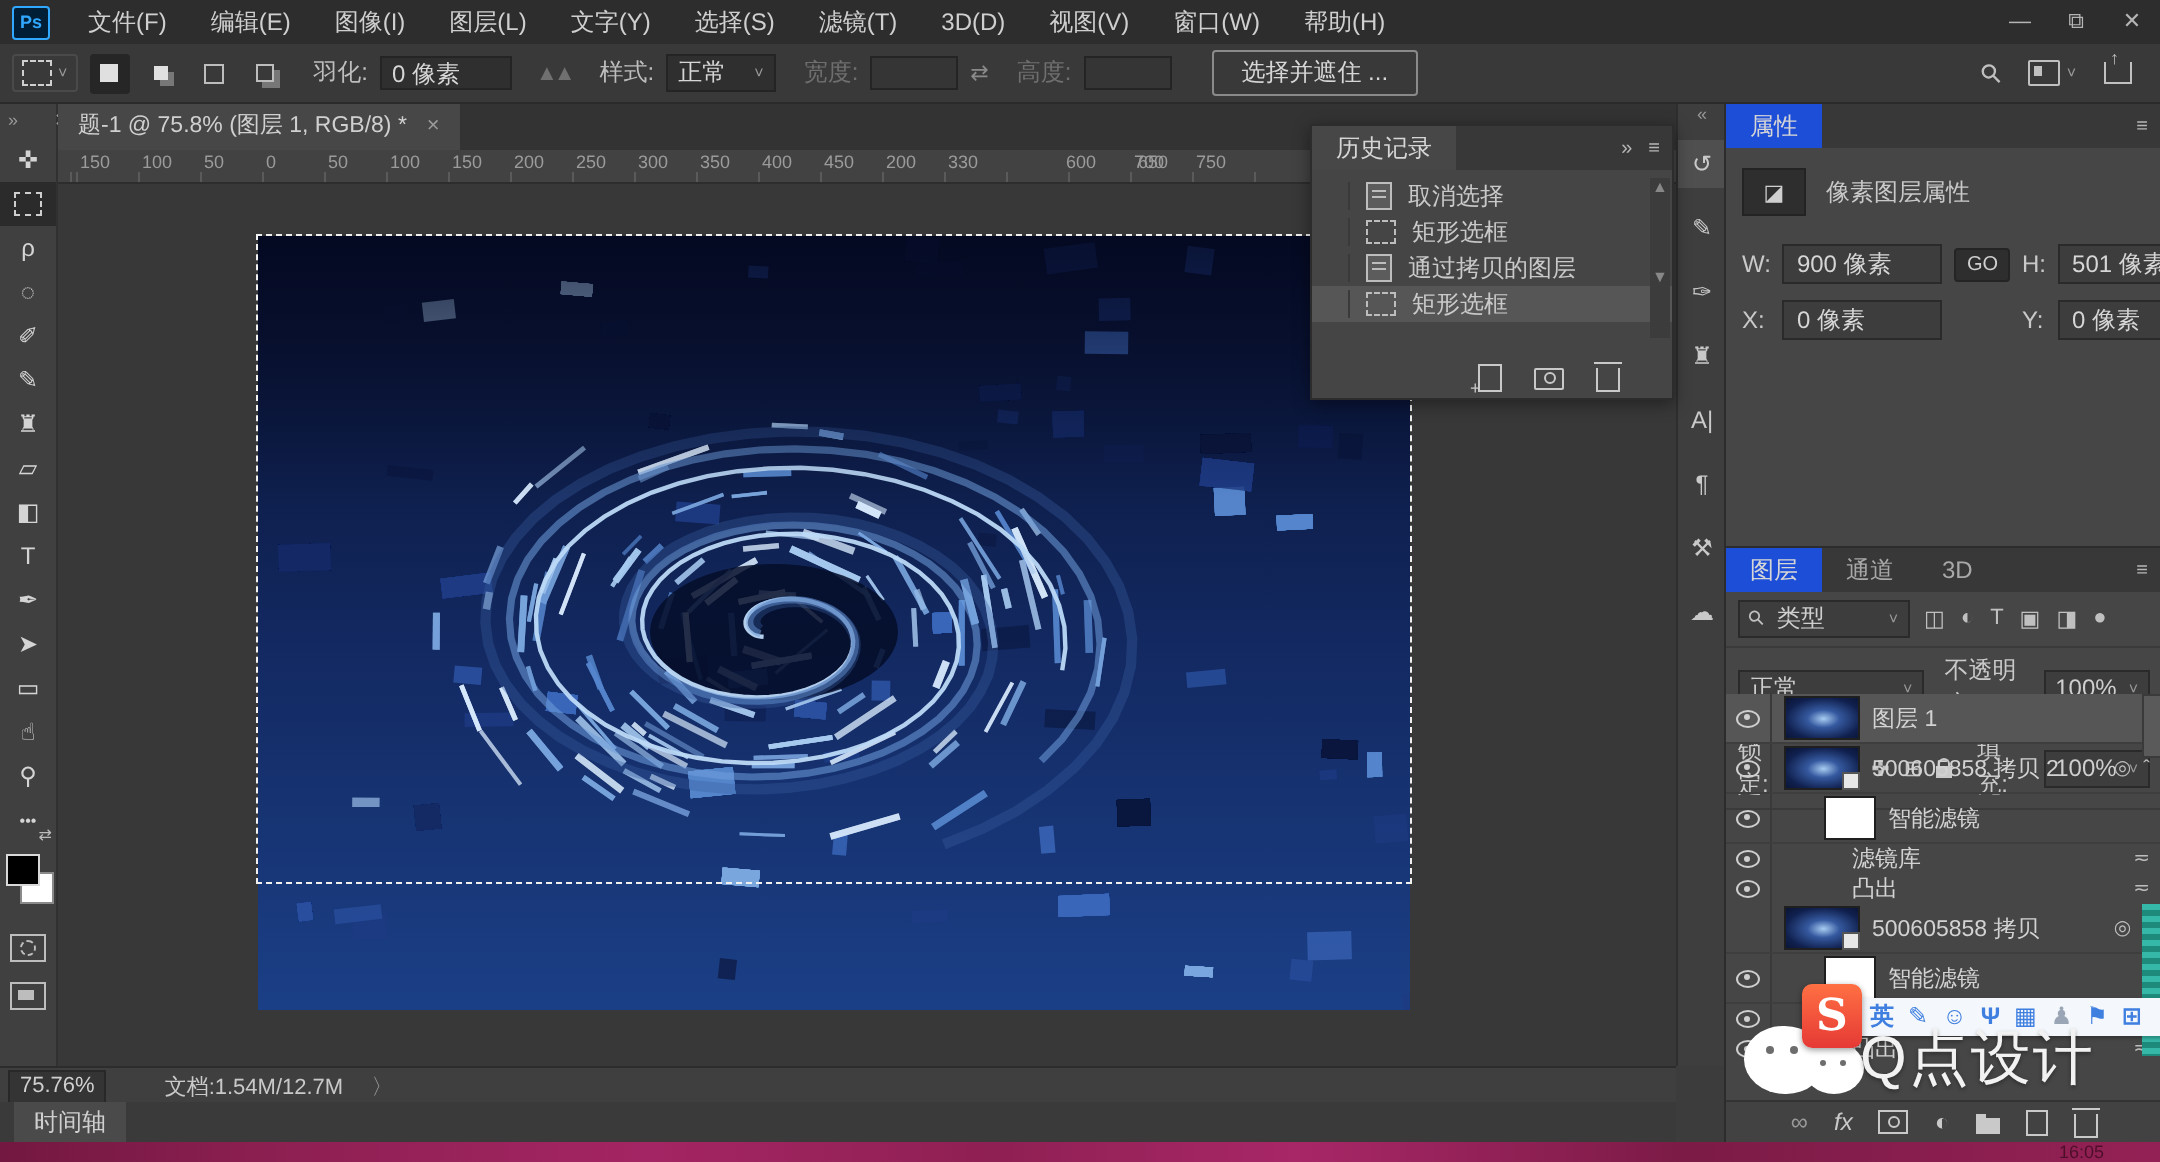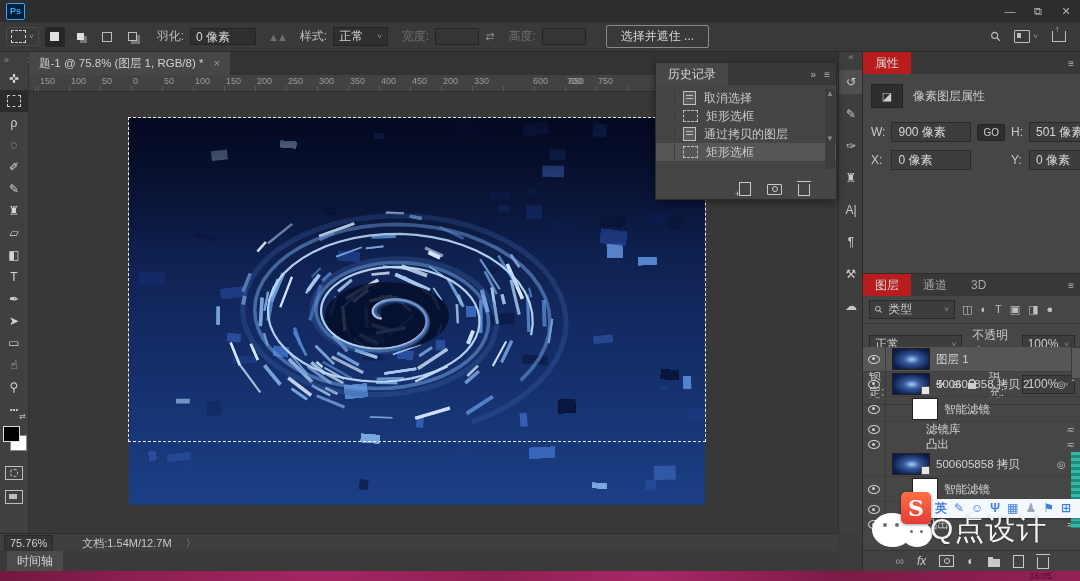--- a/index.html
+++ b/index.html
@@ -85,21 +85,21 @@
   .ico-trash{width:10px;height:11px;border:1px solid #c9c9c9;border-top:none;position:relative;margin-top:3px;}
   .ico-trash::before{content:'';position:absolute;top:-3px;left:-2px;right:-2px;height:1px;background:#c9c9c9;}
   .hist-scroll{position:absolute;right:1px;top:26px;width:10px;height:80px;background:#3c3c3c;color:#888;font-size:8px;text-align:center;}
   
   .dockstrip{left:838px;top:52px;width:24px;height:481px;background:#3e3e3e;border-left:1px solid #2e2e2e;color:#c9c9c9;}
   .dock-ico{width:24px;height:24px;display:flex;align-items:center;justify-content:center;font-size:12px;margin-top:8px;}
   .dock-ico.selected{background:#4f4f4f;}
   
   .rightcol{left:862px;top:52px;width:218px;height:519px;background:#464646;border-left:1px solid #2c2c2c;}
   .panel-head{height:22px;background:#383838;display:flex;align-items:center;}
-  .panel-tab{background:#b91c1c;height:22px;line-height:22px;padding:0 12px;color:#d6d6d6;}
+  .panel-tab{background:#1d4ed8;height:22px;line-height:22px;padding:0 12px;color:#d6d6d6;}
   .panel-tab.inactive{background:none;color:#a8a8a8;}
   .panel-menu{margin-left:auto;padding-right:7px;color:#b5b5b5;font-size:10px;}
   .prop-sub{display:flex;align-items:center;gap:10px;padding:10px 8px 6px;}
   .prop-thumb{width:30px;height:22px;background:#2e2e2e;border:1px solid #232323;display:flex;align-items:center;justify-content:center;color:#cfcfcf;font-size:11px;}
   .prop-grid{display:grid;grid-template-columns:auto auto auto auto auto;align-items:center;gap:8px 6px;padding:8px 8px;}
   .prop-field{background:#3d3d3d;border:1px solid #2a2a2a;height:18px;line-height:18px;padding:0 6px;width:66px;color:#d6d6d6;}
   .go-btn{background:#2e2e2e;border:1px solid #242424;border-radius:2px;padding:2px 5px;font-size:10px;color:#cfcfcf;}
   .layers-sec{position:absolute;top:221px;left:0;right:0;bottom:0;background:#464646;border-top:1px solid #2c2c2c;}
   .lyr-filter{display:flex;align-items:center;gap:7px;padding:4px 6px;border-bottom:1px solid #3a3a3a;}
   .mini-select{display:flex;align-items:center;gap:6px;background:#3d3d3d;border:1px solid #2a2a2a;height:17px;padding:0 5px;color:#cfcfcf;}
@@ -158,20 +158,33 @@
   .teal-scroll{left:1071px;top:452px;width:9px;height:76px;z-index:18;
            background:repeating-linear-gradient(180deg,#35b8a8 0 3px,#1e8a7c 3px 6px);}
 </style>
 </head>
 <body>
 
 <div class="app">
 
   <div class="abs menubar">
     <div class="ps-logo">Ps</div>
+    <div id="menu-items" style="display:flex;">
+        <span class="menu-item">文件(F)</span>
+        <span class="menu-item">编辑(E)</span>
+        <span class="menu-item">图像(I)</span>
+        <span class="menu-item">图层(L)</span>
+        <span class="menu-item">文字(Y)</span>
+        <span class="menu-item">选择(S)</span>
+        <span class="menu-item">滤镜(T)</span>
+        <span class="menu-item">3D(D)</span>
+        <span class="menu-item">视图(V)</span>
+        <span class="menu-item">窗口(W)</span>
+        <span class="menu-item">帮助(H)</span>
+      </div>
     <div class="win-controls">
       <span class="win-btn">—</span>
       <span class="win-btn">⧉</span>
       <span class="win-btn">✕</span>
     </div>
   </div>
 
   <div class="abs optionsbar">
     <span class="tool-preview">
       <span class="dash-box"></span>

